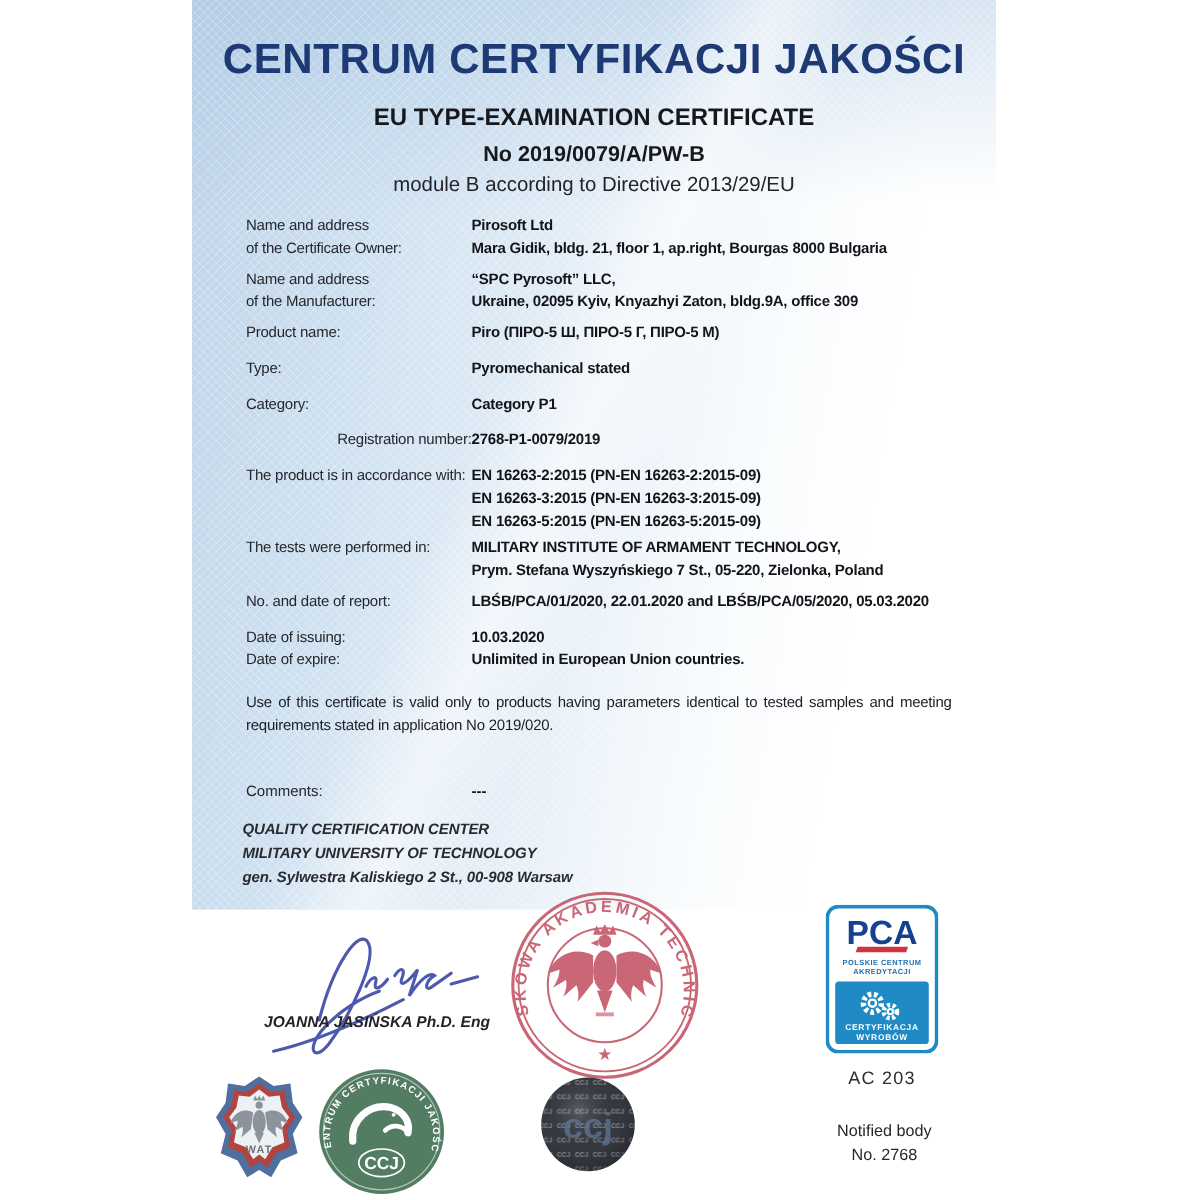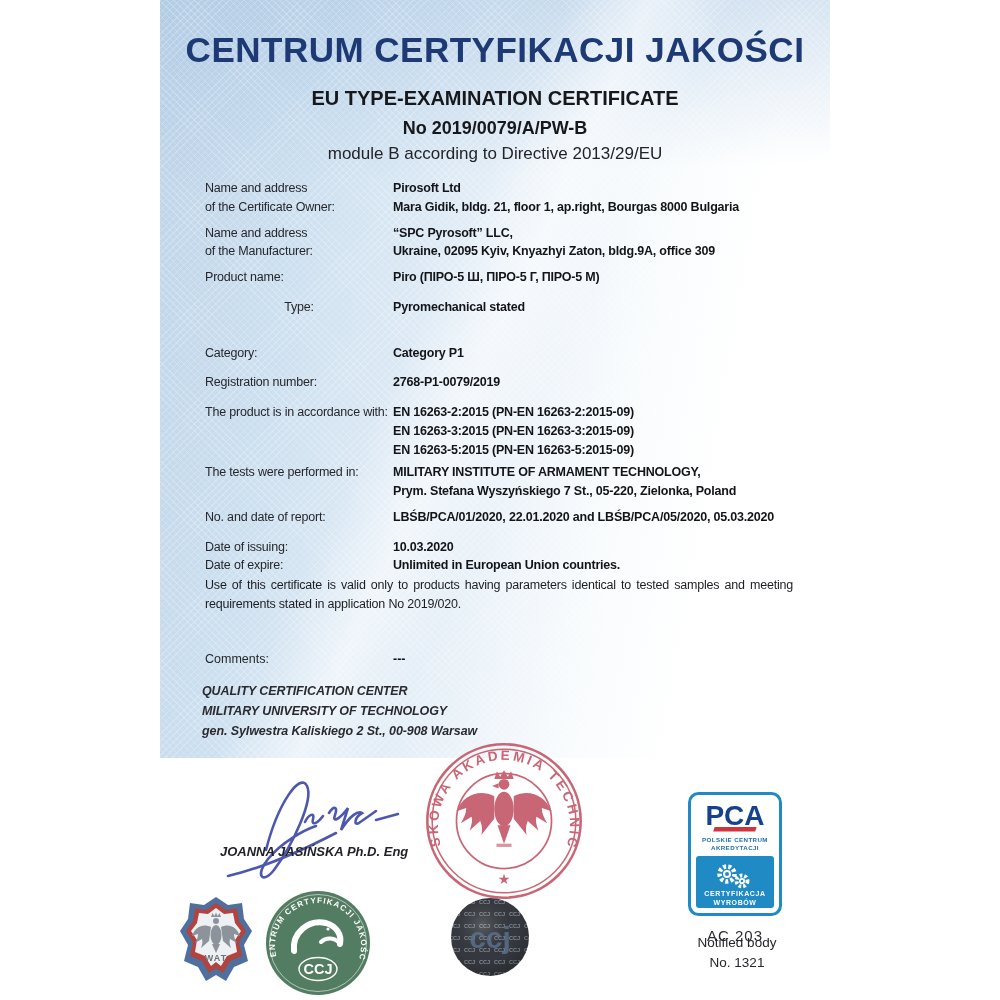--- a/index.html
+++ b/index.html
@@ -26,21 +26,21 @@
   .lbl{width:188px;flex:0 0 188px;color:#26272c;}
   .val{font-weight:bold;color:#131418;white-space:pre-line;}
   .paras{position:absolute;left:45px;top:576px;width:588px;font-size:12.5px;line-height:1.55;letter-spacing:-.2px;color:#1d1e23;}
   .paras p{margin:0 0 17px 0;text-align:justify;}
   .comments{position:absolute;left:45px;top:652px;width:600px;display:flex;font-size:12.5px;}
   .issuer{position:absolute;left:42px;top:681px;font-size:12.5px;line-height:1.6;font-style:italic;font-weight:bold;color:#2a2b30;letter-spacing:-.1px;}
   .sig-wrap{position:absolute;left:18px;top:758px;width:300px;height:130px;}
   .sig-name{position:absolute;left:42px;top:86px;font-size:13px;font-style:italic;font-weight:bold;color:#222329;}
   .sig-svg{position:absolute;left:30px;top:0;}
   .stamp{position:absolute;left:263px;top:740px;}
-  .pca{position:absolute;left:528px;top:792px;width:94px;text-align:center;}
+  .pca{position:absolute;left:528px;top:754px;width:94px;text-align:center;}
   .pca-code{margin-top:7px;font-size:15px;color:#2c2d33;letter-spacing:1px;}
   .notified{position:absolute;left:517px;top:933px;width:120px;text-align:center;font-size:13.5px;line-height:1.45;color:#26272c;}
   .logo-wat{position:absolute;left:18px;top:895px;}
   .logo-ccj{position:absolute;left:104px;top:889px;}
   .logo-holo{position:absolute;left:288px;top:896px;}
 </style>
 </head>
 <body>
 
 <div class="sheet">
@@ -60,30 +60,30 @@
       <div class="row" style="margin-bottom: 7px;">
         <div class="lbl" style="white-space: pre-line;">Name and address
 of the Manufacturer:</div>
         <div class="val">“SPC Pyrosoft” LLC,
 Ukraine, 02095 Kyiv, Knyazhyi Zaton, bldg.9A, office 309</div>
       </div>
       <div class="row" style="margin-bottom: 11px;">
         <div class="lbl" style="white-space: pre-line;">Product name:</div>
         <div class="val">Piro (ПІРО-5 Ш, ПІРО-5 Г, ПІРО-5 М)</div>
       </div>
-      <div class="row" style="margin-bottom: 27px; text-align: center;">
+      <div class="row" style="margin-bottom: 11px;">
         <div class="lbl" style="white-space: pre-line;">Type:</div>
         <div class="val">Pyromechanical stated</div>
       </div>
       <div class="row" style="margin-bottom: 11px;">
         <div class="lbl" style="white-space: pre-line;">Category:</div>
         <div class="val">Category P1</div>
       </div>
       <div class="row" style="margin-bottom: 11px;">
-        <div class="lbl" style="white-space: pre-line;">Registration number:</div>
+        <div class="lbl" style="white-space: pre-line; text-align: right;">Registration number:</div>
         <div class="val">2768-P1-0079/2019</div>
       </div>
       <div class="row" style="margin-bottom: 4px;">
         <div class="lbl" style="white-space: pre-line;">The product is in accordance with:</div>
         <div class="val">EN 16263-2:2015 (PN-EN 16263-2:2015-09)
 EN 16263-3:2015 (PN-EN 16263-3:2015-09)
 EN 16263-5:2015 (PN-EN 16263-5:2015-09)</div>
       </div>
       <div class="row" style="margin-bottom: 7px;">
         <div class="lbl" style="white-space: pre-line;">The tests were performed in:</div>
@@ -172,21 +172,21 @@
         <circle cx="54" cy="89" r="2.2" stroke-width="1.8"></circle>
       </g>
       <text x="47" y="104" text-anchor="middle" font-size="7" font-weight="bold" fill="#ffffff" letter-spacing=".6">CERTYFIKACJA</text>
       <text x="47" y="112.5" text-anchor="middle" font-size="7" font-weight="bold" fill="#ffffff" letter-spacing=".6">WYROBÓW</text>
     </svg>
     <div class="pca-code">AC 203</div>
   </div>
 
   <div class="notified" id="notified">
       <div>Notified body</div>
-      <div>No. 1321</div>
+      <div>No. 2768</div>
     </div>
 
   <svg class="logo-wat" width="76" height="100" viewBox="0 0 76 100">
     <path d="M38,2 L50,10 L64,8 L66,24 L74,36 L66,50 L70,66 L56,72 L48,86 L38,80 L28,86 L20,72 L6,66 L10,50 L2,36 L10,24 L12,8 L26,10 Z" fill="#3c5f93" opacity="0.9"></path>
     <path d="M38,8 L48,15 L59,13.5 L61,26 L68,36 L61,47 L64,61 L52,66 L45,78 L38,73 L31,78 L24,66 L12,61 L15,47 L8,36 L15,26 L17,13.5 L28,15 Z" fill="#b2433f"></path>
     <path d="M38,13 L46,19 L55,18 L57,28 L63,36 L57,45 L59,57 L49,61 L43,71 L38,67 L33,71 L27,61 L17,57 L19,45 L13,36 L19,28 L21,18 L30,19 Z" fill="#eef1f4"></path>
     <g fill="#8d939b">
       <path d="M33,22 l1.5,-4 2,3 1.5,-3.5 1.5,3.5 2,-3 1.5,4 z"></path>
       <circle cx="38" cy="26" r="3"></circle>
       <ellipse cx="38" cy="40" rx="5.5" ry="10"></ellipse>

